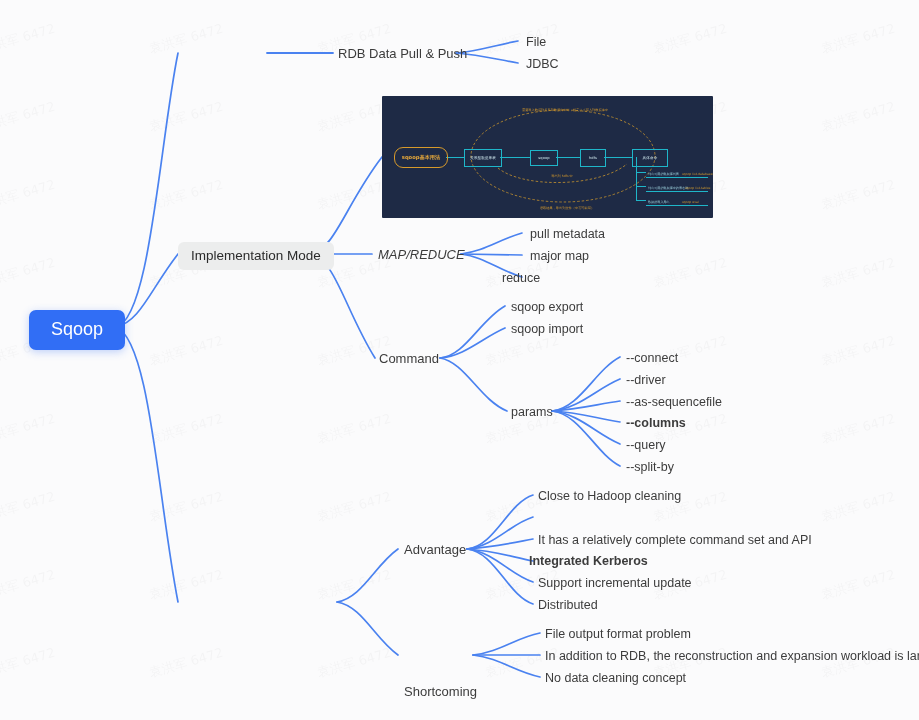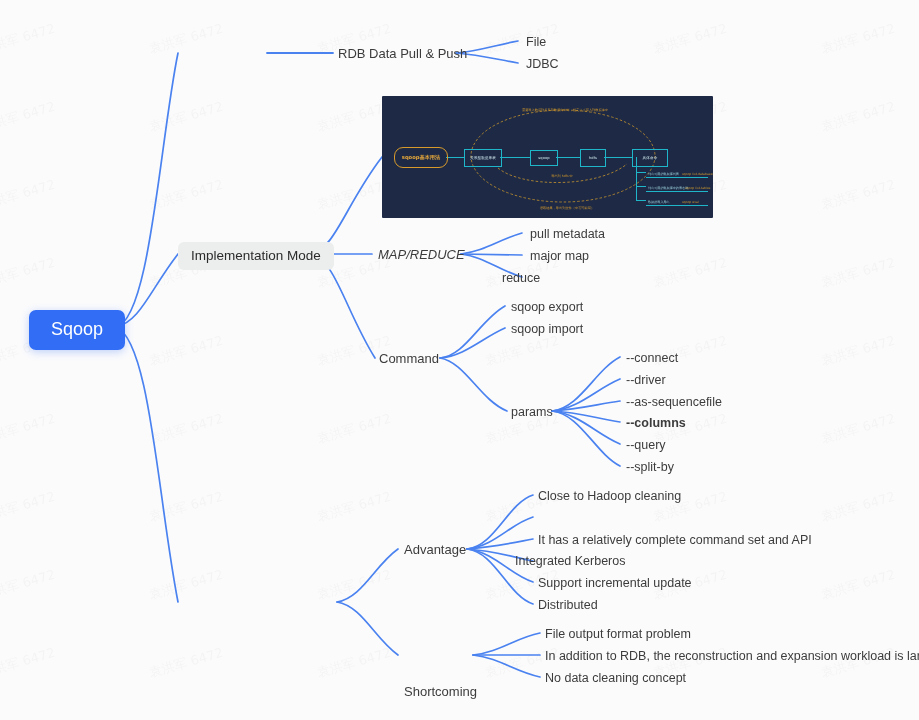--- a/index.html
+++ b/index.html
@@ -353,21 +353,21 @@
 
   <div class="node l2-node" style="left:404px;top:542px;">
     <span>Advantage</span>
   </div>
   <div class="node leaf-node" style="left:538px;top:489px;">
     <span>Close to Hadoop cleaning</span>
   </div>
   <div class="node leaf-node" style="left:538px;top:533px;">
     <span>It has a relatively complete command set and API</span>
   </div>
-  <div class="node leaf-node" style="left:515px;top:554px;">
+  <div class="node leaf-node" style="left:529px;top:554px;font-weight:bold;">
     <span>Integrated Kerberos</span>
   </div>
   <div class="node leaf-node" style="left:538px;top:576px;">
     <span>Support incremental update</span>
   </div>
   <div class="node leaf-node" style="left:538px;top:598px;">
     <span>Distributed</span>
   </div>
 
   <div class="node l2-node" style="left:404px;top:684px;">

